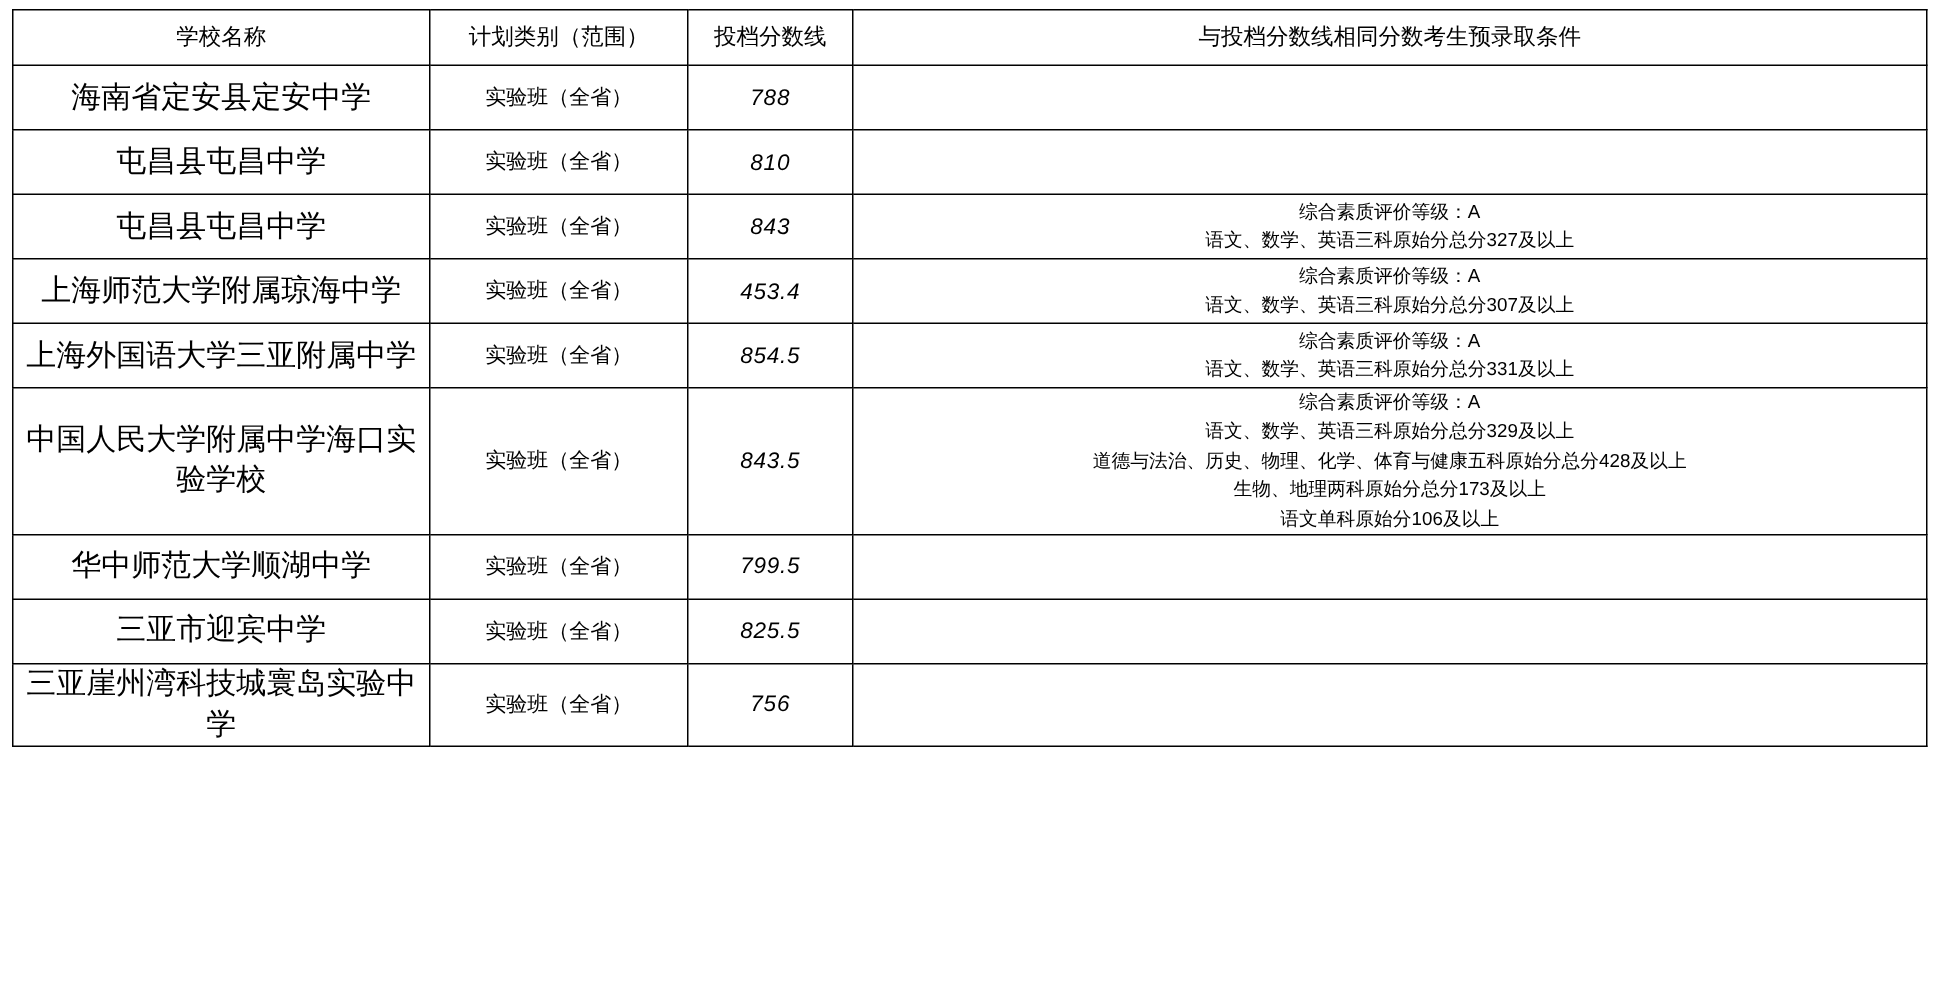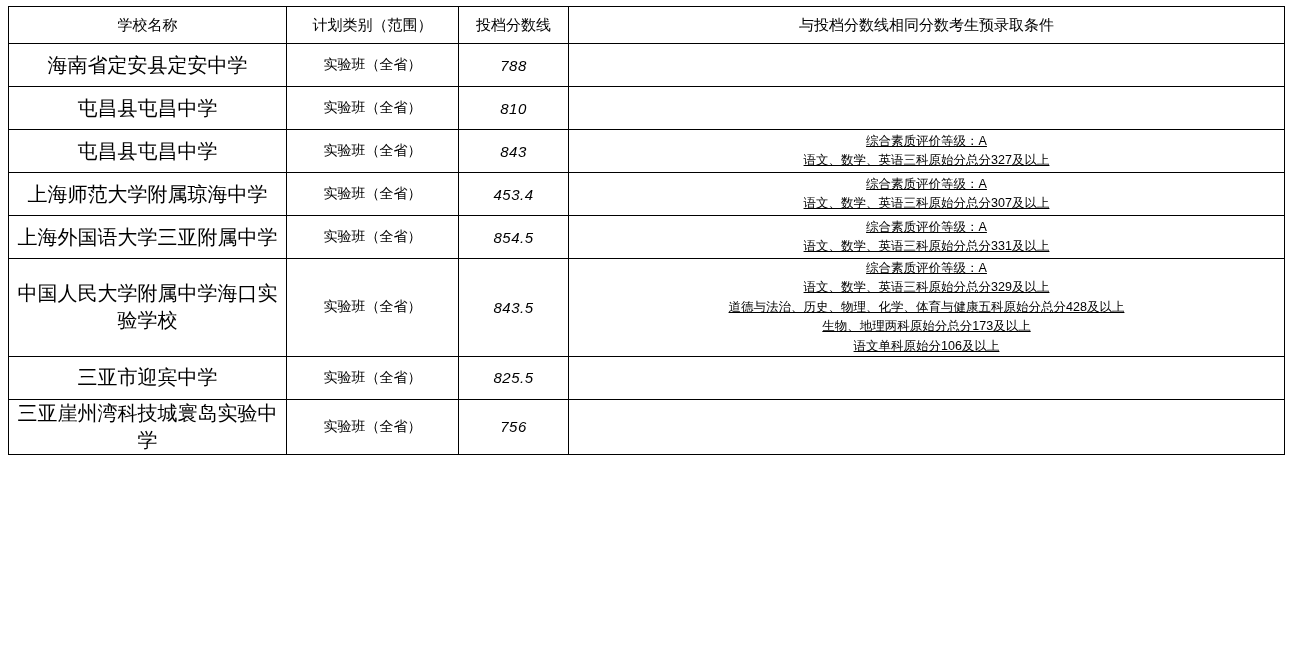--- a/index.html
+++ b/index.html
@@ -57,21 +57,20 @@
     font-style: italic;
   }
   td.cond {
     font-size: 12.5px;
     line-height: 1.55;
     padding: 5px 6px;
   }
   td.cond .line {
     display: block;
     white-space: nowrap;
-    text-decoration: underline;
   }
   td.cond.empty {
     height: 42px;
   }
 </style>
 </head>
 <body>
 
 <div class="sheet">
   <table class="score-table">
@@ -135,20 +134,26 @@
           <td class="score">843.5</td>
           <td class="cond">
             <span class="line">综合素质评价等级：A</span>
             <span class="line">语文、数学、英语三科原始分总分329及以上</span>
             <span class="line">道德与法治、历史、物理、化学、体育与健康五科原始分总分428及以上</span>
             <span class="line">生物、地理两科原始分总分173及以上</span>
             <span class="line">语文单科原始分106及以上</span>
           </td>
         </tr>
         <tr>
+          <td class="school">华中师范大学顺湖中学</td>
+          <td class="category">实验班（全省）</td>
+          <td class="score">799.5</td>
+          <td class="cond empty"></td>
+        </tr>
+        <tr>
           <td class="school">三亚市迎宾中学</td>
           <td class="category">实验班（全省）</td>
           <td class="score">825.5</td>
           <td class="cond empty"></td>
         </tr>
         <tr>
           <td class="school">三亚崖州湾科技城寰岛实验中学</td>
           <td class="category">实验班（全省）</td>
           <td class="score">756</td>
           <td class="cond empty"></td>

